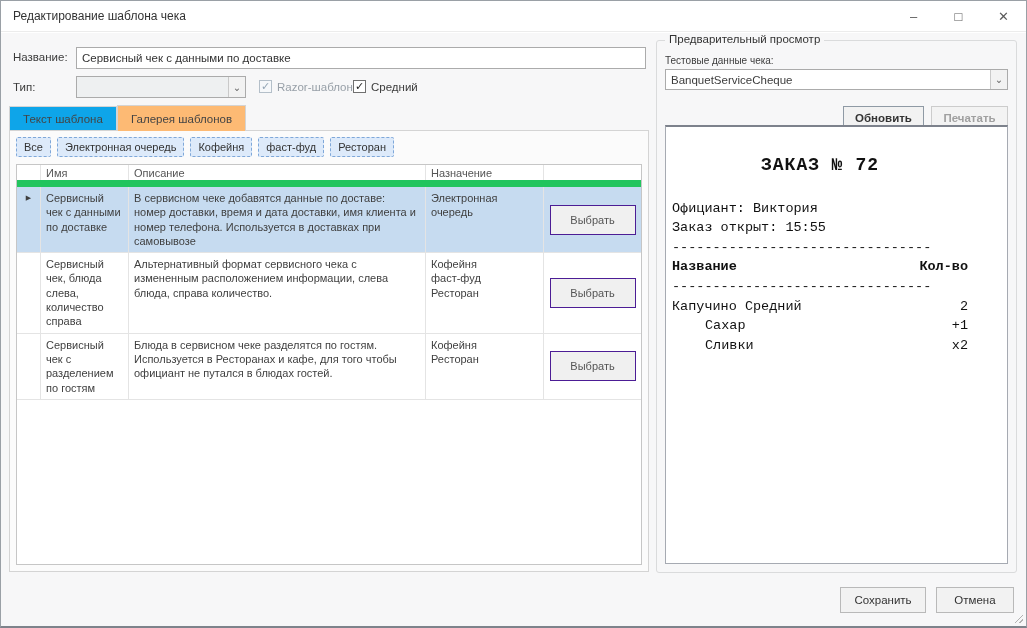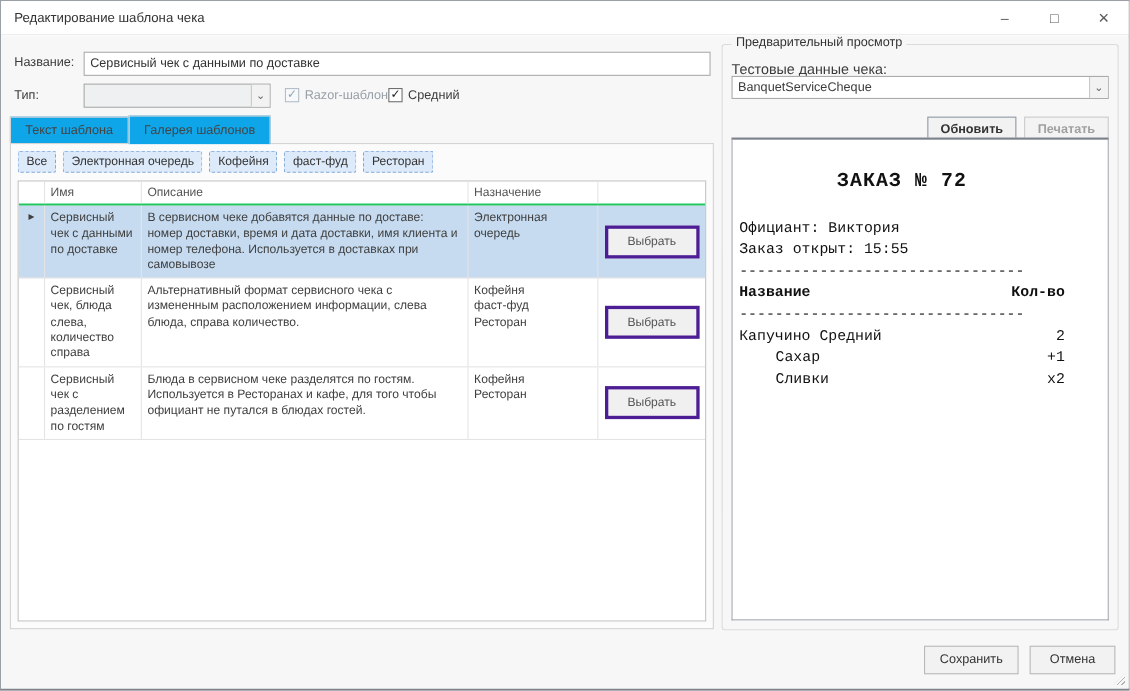--- a/index.html
+++ b/index.html
@@ -25,41 +25,41 @@
   .combo .val { flex:1; padding:0 5px; display:flex; align-items:center; font-size:11.5px; overflow:hidden; white-space:nowrap; }
   .combo .arrow { width:17px; border-left:1px solid #c9c9c9; background:#f2f2f2; display:flex; align-items:center; justify-content:center; font-size:10px; color:#666; }
   .combo.disabled { background:#eef0f1; }
   .combo.disabled .val { color:#8f8f8f;margin-top:28px; }
   .checkbox { position:absolute; display:flex; align-items:center; gap:5px; font-size:11.5px; }
   .checkbox .box { width:13px; height:13px; border:1px solid #707070; background:#fff; display:flex; align-items:center; justify-content:center; font-size:11px; line-height:1; color:#222; }
   .checkbox.disabled .box { border-color:#b4bfc9; color:#93a5b5; background:#f6f8fa; }
   .checkbox.disabled .cb-label { color:#98a0a8; }
   
   .tab { position:absolute; height:24px; padding:0 13px; display:flex; align-items:center; font-size:11.5px; border:1px solid #d4d4d4; border-bottom:none; background:#0ea5e9; color:#444; }
-  .tab.active { background:#0ea5e9; height:26px; z-index:2; }
+  .tab.active { background:#fdba74; height:26px; z-index:2; }
   .panel { position:absolute; left:8px; top:97px; width:640px; height:442px; background:#fbfbfb; border:1px solid #d4d4d4; }
   
   .filters { position:absolute; left:6px; top:6px; display:flex; gap:6px; }
   .filter-btn { background:#ddeafa; border:1px dashed #7fa8d9; padding:3px 7px; font-size:11px; color:#333; border-radius:2px; cursor:pointer; }
   
   .grid { position:absolute; left:6px; top:33px; right:6px; bottom:6px; background:#fff; border:1px solid #c6c6c6; overflow:hidden; }
   .t-row, .t-head { display:grid; grid-template-columns:24px 88px 1fr 118px 97px; }
-  .t-head { height:22px; border-bottom:2px solid #22c55e; }
+  .t-head { height:22px; border-bottom:7px solid #22c55e; }
   .t-head > div { display:flex; align-items:center; padding:0 5px; font-size:11px; color:#555; border-right:1px solid #e4e4e4; }
   .t-row { border-bottom:1px solid #e4e4e4; font-size:11px; line-height:1.3; }
   .t-row > div { padding:4px 5px; border-right:1px solid #e4e4e4; color:#3f3f3f; }
   .t-row.selected { background:#c6dbf0; }
   .sel-cell { display:flex; align-items:flex-start; justify-content:center; padding-top:6px !important; font-size:7px; color:#222; }
   .purpose-cell { white-space:pre-line; }
   .btn-cell { display:flex; align-items:center; justify-content:center; }
-  .choose-btn { width:86px; height:30px; background:#f0f0f0; border:3px solid #4c1d95; font-size:11px; color:#555; font-family:"Liberation Sans", sans-serif; cursor:pointer; }
+  .choose-btn { width:86px; height:30px; background:#f0f0f0; border:1px solid #4c1d95; font-size:11px; color:#555; font-family:"Liberation Sans", sans-serif; cursor:pointer; }
   
   .groupbox { position:absolute; left:655px; top:7px; width:361px; height:533px; border:1px solid #dadbdc; border-radius:3px; }
   .groupbox .legend { position:absolute; left:8px; top:-8px; background:#f7f7f8; padding:0 4px; font-size:11.5px; color:#333; }
-  .preview-lbl { position:absolute; left:8px; top:14px; font-size:13px; color:#3c3c3c; }
+  .preview-lbl { position:absolute; left:8px; top:14px; font-size:10px; color:#3c3c3c; }
   .preview-combo { left:8px; right:8px; top:28px; height:21px; }
   .pv-btn { position:absolute; top:65px; height:23px; font-size:11.5px; font-family:"Liberation Sans", sans-serif; cursor:pointer;font-weight:bold; }
   .refresh-btn { right:92px; width:81px; background:#f2f2f2; border:1px solid #8f9aa5; color:#333; }
   .print-btn { right:8px; width:77px; background:#f3f3f3; border:1px solid #cccccc; color:#a0a0a0; }
   
   .receipt {
     position:absolute; left:8px; right:8px; top:84px; bottom:8px; background:#fff;
     border:1px solid #a6aab2; border-top:2px solid #7d828c; overflow:hidden;
     font-family:"Liberation Mono", monospace; font-size:13.5px; color:#111;
     padding:5px 6px;

